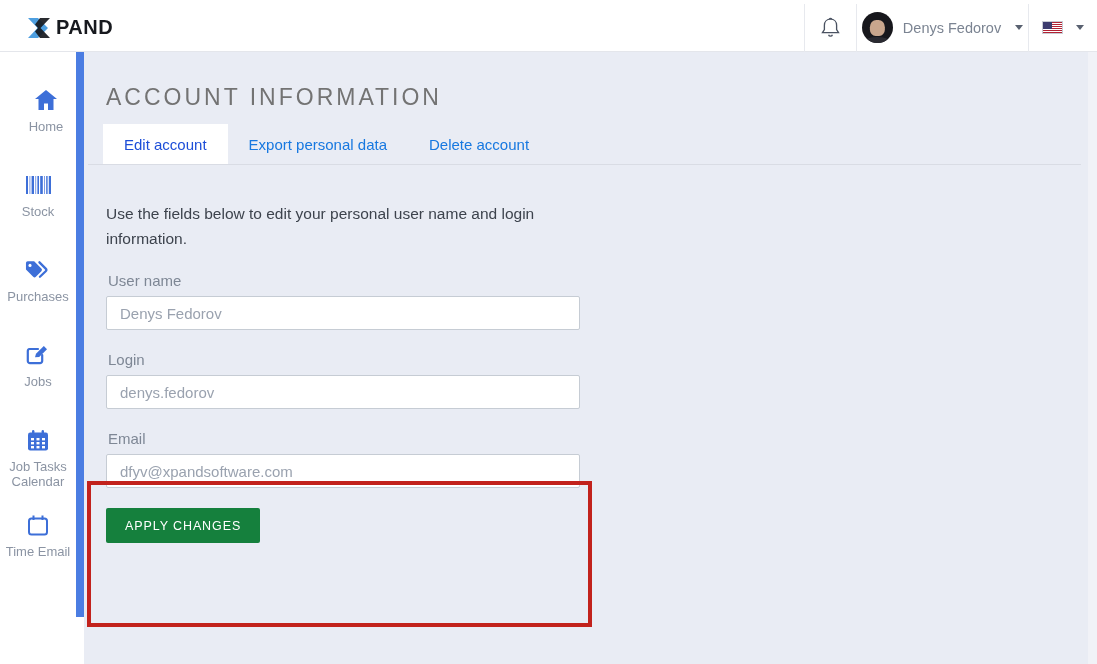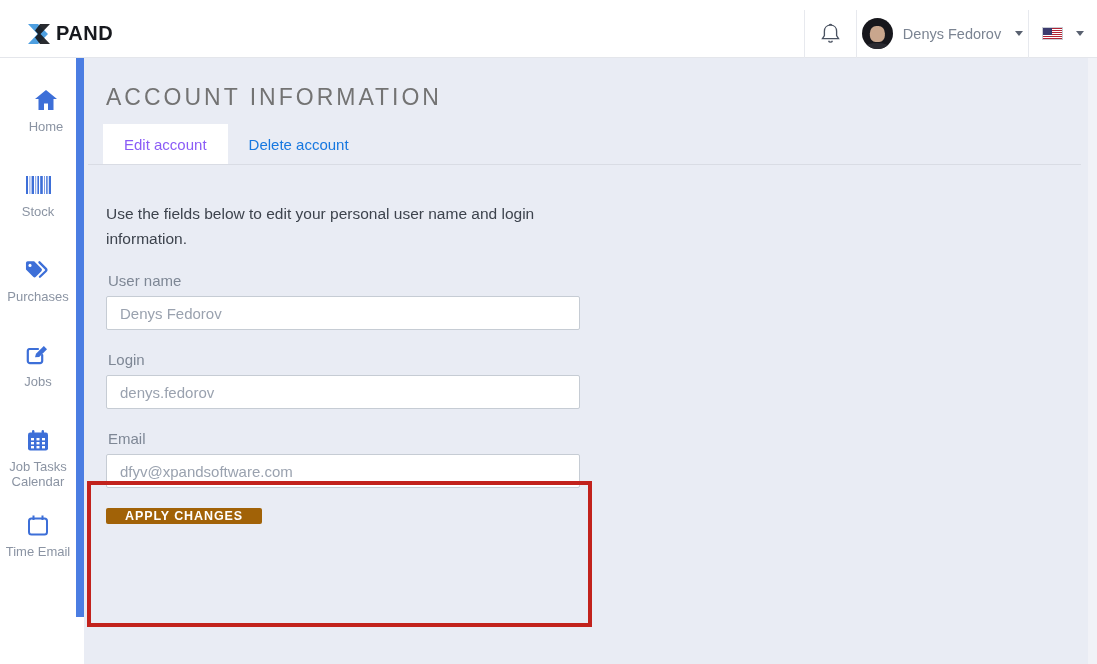--- a/index.html
+++ b/index.html
@@ -1,21 +1,21 @@
 <!DOCTYPE html>
 <html><head>
 <meta charset="utf-8">
 <style>
   * { margin:0; padding:0; box-sizing:border-box; }
   html,body { width:1097px; height:664px; overflow:hidden;
     font-family:"Liberation Sans", sans-serif; background:#ffffff; }
   .page { position:relative; width:1097px; height:664px; }
 
   
-  .header { position:absolute; left:0; top:10px; width:1097px; height:48px;
+  .header { position:absolute; left:0; top:4px; width:1097px; height:48px;
     background:#ffffff; border-bottom:1px solid #e4e6eb; display:flex; align-items:center; z-index:5; }
   .logo { display:flex; align-items:center; margin-left:27px; gap:1px; }
   .logo-text { font-size:20px; font-weight:800; color:#17191e; letter-spacing:.5px; }
   .header-spacer { flex:1; }
   .hdr-box { height:48px; display:flex; align-items:center; justify-content:center;
     border-left:1px solid #e7e9ee; }
   .bell-box { width:52px; cursor:pointer; }
   .user-box { width:172px; gap:10px; cursor:pointer; padding:0 12px; }
   .flag-box { width:69px; gap:9px; cursor:pointer; }
   .user-name { font-size:14.5px; color:#7b8492; white-space:nowrap; }
@@ -43,31 +43,31 @@
   .blue-strip { position:absolute; left:76px; top:48px; width:8px; height:569px; background:#4b7de2; }
 
   
   .content { position:absolute; left:84px; top:48px; width:1013px; height:616px; background:#e9ecf4; }
   .scroll-track { position:absolute; right:0; top:48px; width:9px; height:616px; background:#f1f2f7; }
   .page-title { margin:36px 0 0 22px; font-size:23px; font-weight:400;
     letter-spacing:3px; color:#737373; }
   .tabs-row { margin:13px 16px 0 4px; height:41px; border-bottom:1px solid #d9dce4;
     display:flex; align-items:stretch; }
   .tab { display:flex; align-items:center; padding:0 21px; font-size:15px; cursor:pointer; }
-  .tab.active { background:#ffffff; color:#8b5cf6; margin-left:15px; }
+  .tab.active { background:#ffffff; color:#1d4ed8; margin-left:15px; }
   .tab.link { color:#1778e0; }
   .description { margin:36px 0 0 22px; width:470px; font-size:15.5px; color:#3d434d; line-height:25px; }
   .photo { margin:17px 0 0 22px; }
   .field-label { margin:21px 0 0 24px; font-size:15px; color:#7e8795; }
   .text-input { display:block; margin:7px 0 0 22px; width:474px; height:34px;
     border:1px solid #c6ccd4; border-radius:2px; background:#ffffff; padding:0 13px;
     font-size:15px; color:#9aa2af; font-family:"Liberation Sans", sans-serif; outline:none; }
-  .apply-btn { display:inline-block; margin:20px 0 0 22px; height:16px; padding:0 19px;
-    background:#a16207; color:#ffffff; border:none; border-radius:2px;
-    font-size:12.5px; font-weight:700; letter-spacing:.9px; cursor:pointer;
+  .apply-btn { display:inline-block; margin:20px 0 0 22px; height:35px; padding:0 19px;
+    background:#15803d; color:#ffffff; border:none; border-radius:2px;
+    font-size:12.5px; font-weight:400; letter-spacing:.9px; cursor:pointer;
     font-family:"Liberation Sans", sans-serif; }
 
   
   .annotation { position:absolute; left:87px; top:481px; width:505px; height:146px;
     border:4px solid #c2221c; z-index:9; pointer-events:none; }
 </style>
 </head>
 <body>
 
 <div class="page">
@@ -188,20 +188,21 @@
     </div>
 
   </div>
   <div class="blue-strip"></div>
 
   <div class="content">
     <div class="page-title">ACCOUNT INFORMATION</div>
 
     <div class="tabs-row">
       <div class="tab active">Edit account</div>
+      <div class="tab link">Export personal data</div>
       <div class="tab link">Delete account</div>
     </div>
 
     <div class="description">Use the fields below to edit your personal user name and login information.</div>
 
     <div class="photo">
       <span class="avatar-sq">
         <span class="face"></span>
         <span class="shoulders"></span>
       </span>

